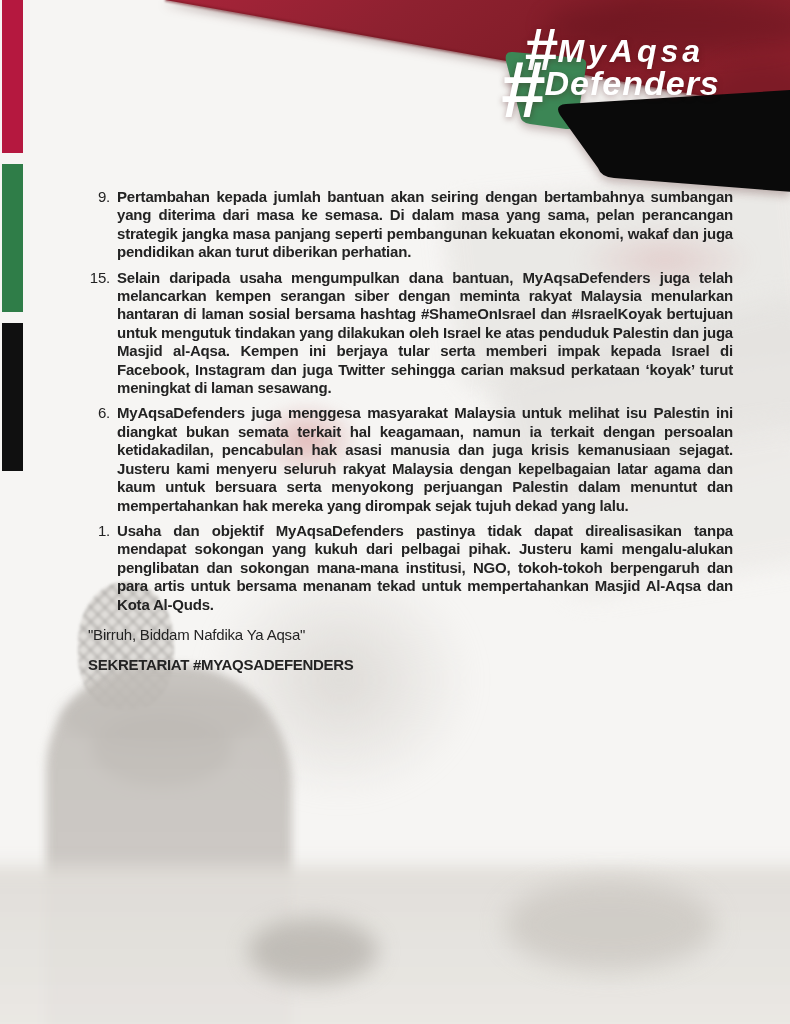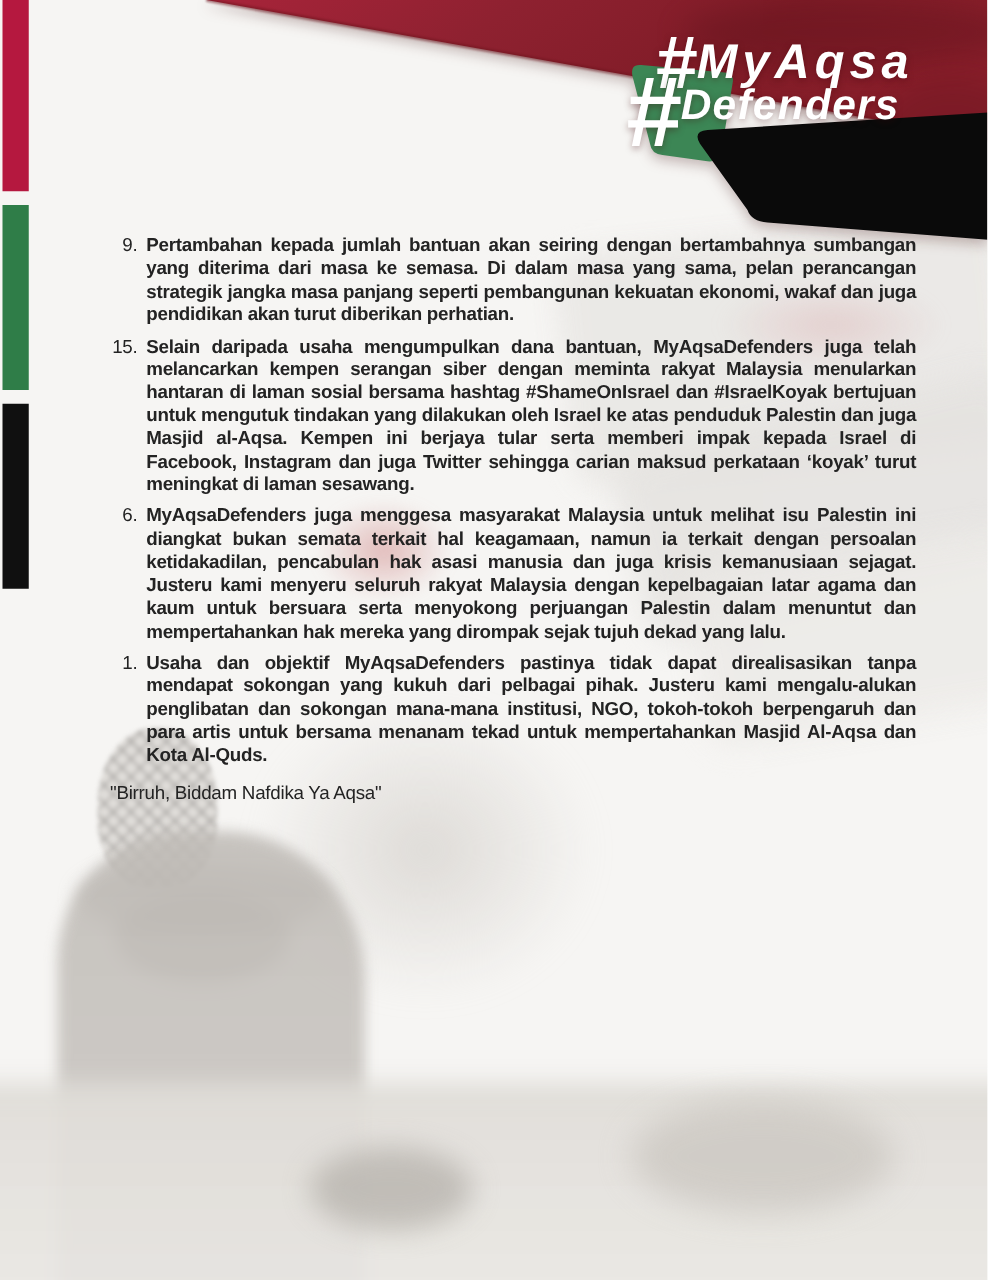--- a/index.html
+++ b/index.html
@@ -50,21 +50,21 @@
   .header-art{position:absolute;left:0;top:0;z-index:2;
     filter:drop-shadow(0 4px 5px rgba(60,15,15,.28));}
 
   
   .logo{position:absolute;z-index:3;color:#fff;font-style:italic;font-weight:bold;
     text-shadow:0 2px 6px rgba(60,0,10,.35);white-space:nowrap;}
   .logo-line{position:absolute;line-height:1;}
   .logo-line1{left:524px;top:12px;}
   .logo-line2{left:500px;top:28px;}
   .hash1{font-size:60px;position:relative;top:8px;letter-spacing:-2px;}
-  .word1{font-size:39px;letter-spacing:4px;margin-left:2px;}
+  .word1{font-size:32px;letter-spacing:4px;margin-left:2px;}
   .hash2{font-size:80px;position:relative;top:22px;letter-spacing:-2px;}
   .word2{font-size:34px;letter-spacing:1px;margin-left:2px;}
 
   
   .flag-bar{position:absolute;left:2px;width:21px;z-index:4;}
   .bar-red{top:0;height:153px;background:#b5183f;}
   .bar-green{top:164px;height:148px;background:#2f7d48;}
   .bar-black{top:323px;height:148px;background:#101010;}
 
   
@@ -142,15 +142,16 @@
       <p class="txt">MyAqsaDefenders juga menggesa masyarakat Malaysia untuk melihat isu Palestin ini diangkat bukan semata terkait hal keagamaan, namun ia terkait dengan persoalan ketidakadilan, pencabulan hak asasi manusia dan juga krisis kemanusiaan sejagat. Justeru kami menyeru seluruh rakyat Malaysia dengan kepelbagaian latar agama dan kaum untuk bersuara serta menyokong perjuangan Palestin dalam menuntut dan mempertahankan hak mereka yang dirompak sejak tujuh dekad yang lalu.</p>
     </div>
 
     <div class="item">
       <span class="num">1.</span>
       <p class="txt">Usaha dan objektif MyAqsaDefenders pastinya tidak dapat direalisasikan tanpa mendapat sokongan yang kukuh dari pelbagai pihak. Justeru kami mengalu-alukan penglibatan dan sokongan mana-mana institusi, NGO, tokoh-tokoh berpengaruh dan para artis untuk bersama menanam tekad untuk mempertahankan Masjid Al-Aqsa dan Kota Al-Quds.</p>
     </div>
 
 
     <p class="quote">"Birruh, Biddam Nafdika Ya Aqsa"</p>
+    <p class="signature">SEKRETARIAT #MYAQSADEFENDERS</p>
   </div>
 
 </div>
 
 </body></html>

